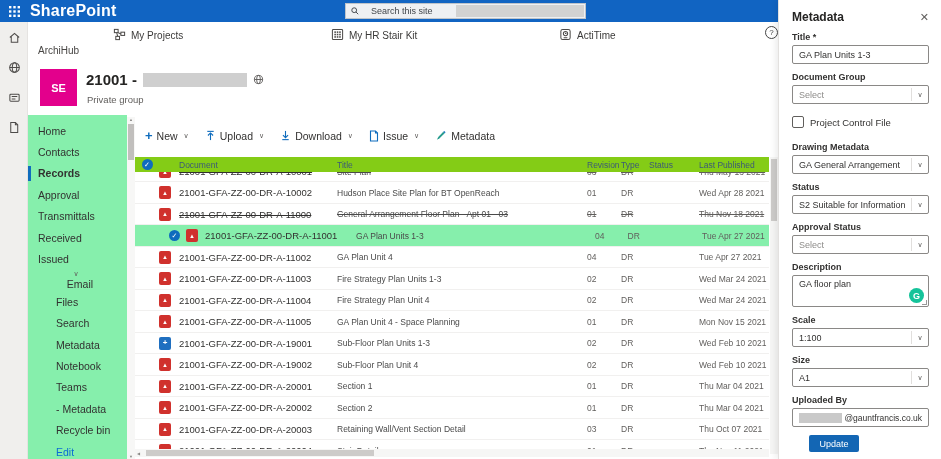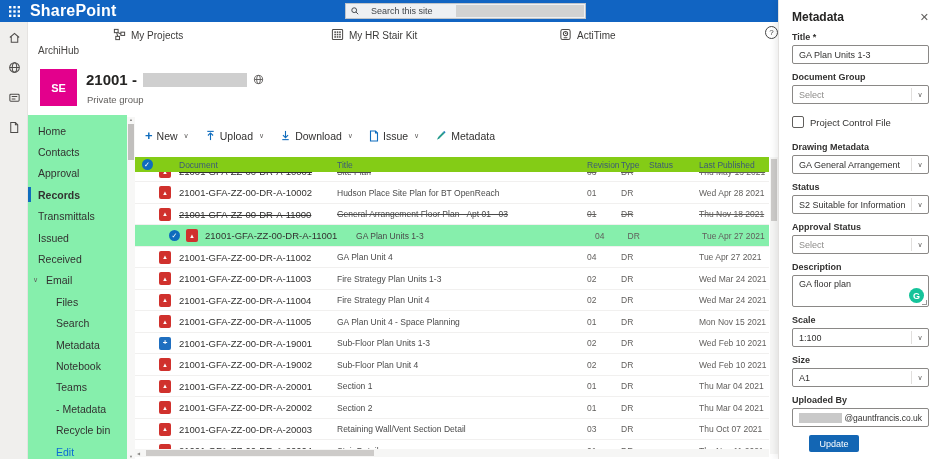--- a/index.html
+++ b/index.html
@@ -32,21 +32,21 @@
   .site-title-row { position:absolute; left:58px; top:10px; display:flex; align-items:center; gap:6px; }
   .site-title { font-size:15px; font-weight:bold; color:#252423; }
   .title-redaction { width:104px; height:14px; background:#cfcfcf; }
   .site-globe { color:#605e5c; display:flex; }
   .site-sub { position:absolute; left:59px; top:33px; font-size:9.5px; color:#605e5c; }
 
   
   .sidebar { position:absolute; left:28px; top:115px; width:99px; height:344px; background:#86efac; padding-top:5px; z-index:5; }
   .nav-item { position:relative; height:21.4px; display:flex; align-items:center; padding-left:10px; font-size:10.5px; color:#323130; cursor:pointer; white-space:nowrap; }
   .nav-item.indent { padding-left:28px; }
-  .nav-item.has-chev { padding-left:5px; }
+  .nav-item.has-chev { padding-left:5px;flex-direction:column; }
   .nav-chevron { font-size:7px; color:#605e5c; width:13px; display:inline-block; }
   .nav-item.sel-item { font-weight:bold; }
   .nav-item.sel-item::before { content:""; position:absolute; left:0; top:3px; width:3px; height:15px; background:#0f6cbd; }
   .nav-item.link-item { color:#0b6cd4; }
 
   
   .side-scroll { position:absolute; left:127px; top:117px; width:8px; height:342px; background:#f7f7f6; z-index:6; }
   .side-scroll .arr { position:absolute; left:0; width:8px; font-size:4px; color:#8a8886; text-align:center; }
   .side-scroll .arr.up { top:0; } .side-scroll .arr.dn { bottom:0; }
   .side-thumb { position:absolute; left:1px; top:7px; width:6px; height:36px; background:#c1bfbd; }
@@ -235,34 +235,34 @@
   <div class="site-sub">Private group</div>
 </div>
 
 <nav class="sidebar" id="sidebar-list">
     <div class="nav-item">
       <span>Home</span>
     </div>
     <div class="nav-item">
       <span>Contacts</span>
     </div>
+    <div class="nav-item sel-item">
+      <span>Records</span>
+    </div>
     <div class="nav-item">
       <span>Approval</span>
     </div>
-    <div class="nav-item sel-item">
-      <span>Records</span>
-    </div>
     <div class="nav-item">
       <span>Transmittals</span>
     </div>
     <div class="nav-item">
+      <span>Received</span>
+    </div>
+    <div class="nav-item">
       <span>Issued</span>
-    </div>
-    <div class="nav-item">
-      <span>Received</span>
     </div>
     <div class="nav-item has-chev">
       <span class="nav-chevron">∨</span>
       <span>Email</span>
     </div>
     <div class="nav-item indent">
       <span>Files</span>
     </div>
     <div class="nav-item indent">
       <span>Search</span>

